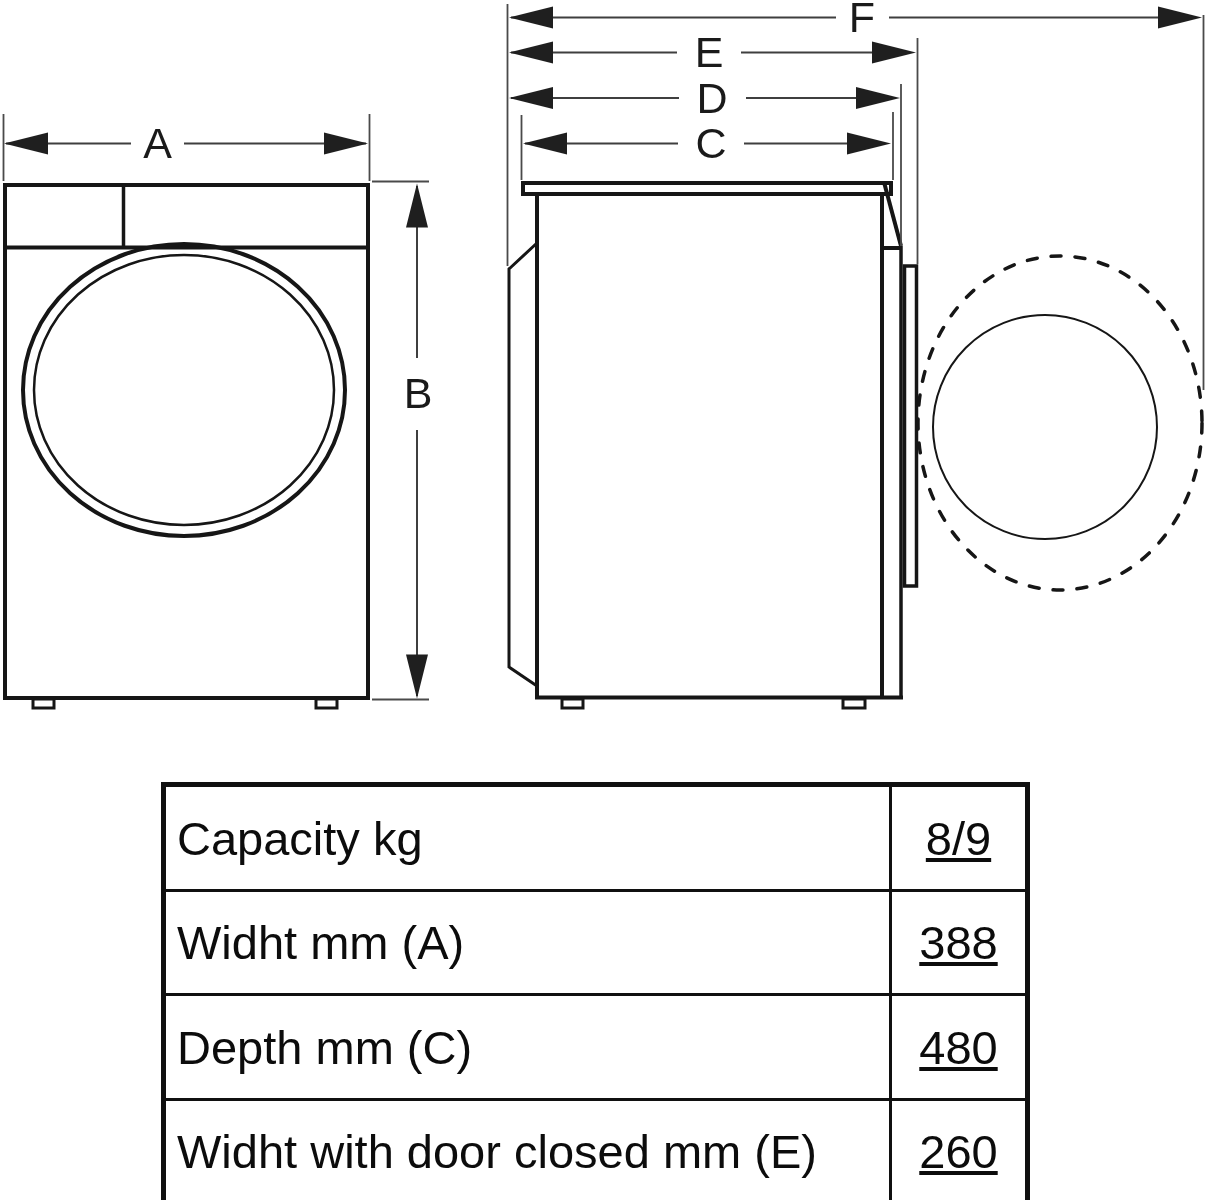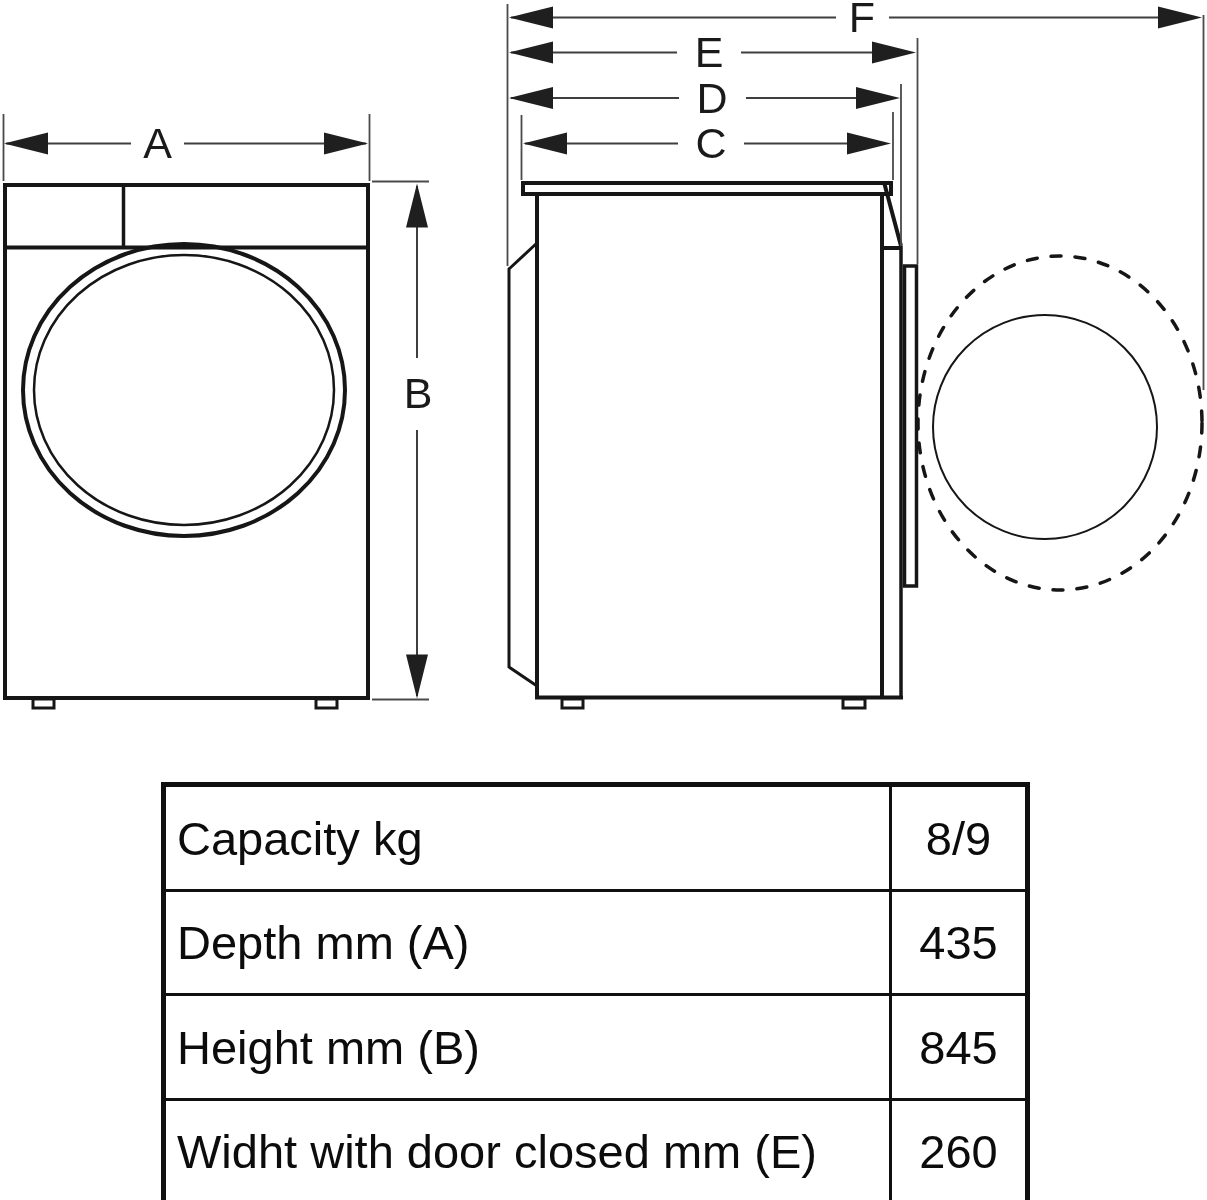--- a/index.html
+++ b/index.html
@@ -13,21 +13,21 @@
   .dim     { stroke:#3f3f3f; stroke-width:2; fill:none; }
   .ext     { stroke:#4a4a4a; stroke-width:1.8; fill:none; }
   .ah      { fill:#1f1f1f; stroke:none; }
   .whitefill { fill:#ffffff; }
   #table-wrap { position:absolute; left:161px; top:770px;margin-top:12px; }
   table.spec { border-collapse:collapse; width:869px; height:426px; table-layout:fixed;
                background:#ffffff; border:5px solid #101010; }
   table.spec td { border:3px solid #101010; font-size:47px; line-height:1;
                   color:#0c0c0c; overflow:hidden; white-space:nowrap; }
   td.lbl { padding-left:11px; text-align:left; }
-  td.val { text-align:center; }
+  td.val { text-align:center;text-decoration:underline; }
 </style>
 </head>
 <body>
 
 <div id="page">
 
   <svg id="drawing" width="1207" height="765" viewBox="0 0 1207 765">
 
     <g>
       <rect class="machine thick whitefill" x="5" y="185" width="363" height="513"></rect>
@@ -119,26 +119,26 @@
       <colgroup>
           <col style="width:727px">
           <col>
         </colgroup>
       <tbody>
         <tr>
           <td class="lbl">Capacity kg</td>
           <td class="val">8/9</td>
         </tr>
         <tr>
-          <td class="lbl">Depth mm (A)</td>
-          <td class="val">435</td>
+          <td class="lbl">Widht mm (A)</td>
+          <td class="val">388</td>
         </tr>
         <tr>
-          <td class="lbl">Height mm (B)</td>
-          <td class="val">845</td>
+          <td class="lbl">Depth mm (C)</td>
+          <td class="val">480</td>
         </tr>
         <tr>
           <td class="lbl">Widht with door closed mm (E)</td>
           <td class="val">260</td>
         </tr>
       </tbody>
     </table>
   </div>
 
 </div>

